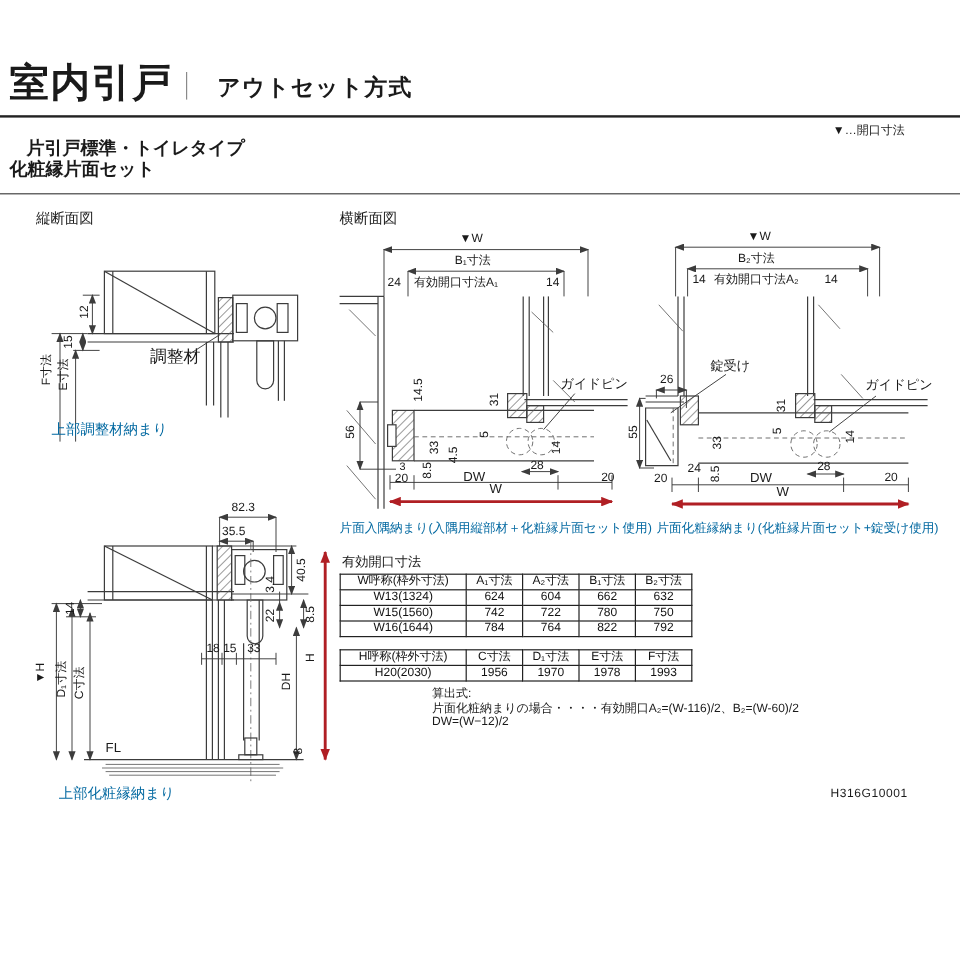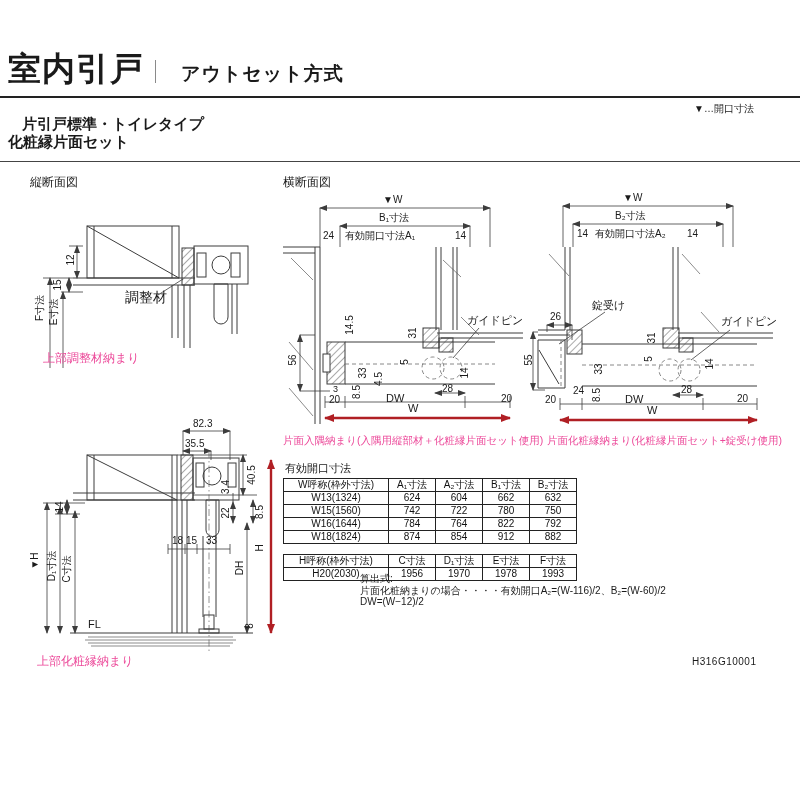--- a/index.html
+++ b/index.html
@@ -1,21 +1,21 @@
 <!DOCTYPE html>
 <html><head>
 <meta charset="utf-8">
 <style>
   html,body{margin:0;padding:0;background:#fff}
   .page{position:relative;width:800px;height:800px;background:#fff;overflow:hidden;
         font-family:"Liberation Sans",sans-serif;color:#1a1a1a}
   .lbl{position:absolute;font-size:10px;line-height:1;white-space:nowrap;color:#1a1a1a}
   .vtext{position:absolute;font-size:10px;line-height:1;white-space:nowrap;color:#1a1a1a;
          transform:translate(-50%,-50%) rotate(-90deg)}
-  .cap{position:absolute;font-size:12px;line-height:1.2;white-space:nowrap;color:#ec4899}
+  .cap{position:absolute;font-size:12px;line-height:1.2;white-space:nowrap;color:#0369a1}
   .diag{position:absolute}
   .diag svg{position:absolute;left:0;top:0;overflow:visible}
   .s{stroke:#3c3c3c;stroke-width:1;fill:none}
   .sthin{stroke:#5a5a5a;stroke-width:0.7;fill:none}
   .sd{stroke:#6a6a6a;stroke-width:0.8;fill:none;stroke-dasharray:4 3}
   .sdd{stroke:#777;stroke-width:0.8;fill:none;stroke-dasharray:7 3 1.5 3}
   .dim{stroke:#3c3c3c;stroke-width:0.8;fill:none}
   .red{stroke:#b01f24;stroke-width:2.4;fill:none}
   .hrule1{position:absolute;left:0;width:800px;height:2px;background:#222}
   .hrule2{position:absolute;left:0;width:800px;height:1px;background:#444}
@@ -395,21 +395,21 @@
     <span class="vtext" style="left:10px;top:158px">▼H</span>
     <span class="vtext" style="left:27px;top:163px">D₁寸法</span>
     <span class="vtext" style="left:42px;top:166px">C寸法</span>
     <span class="vtext" style="left:215px;top:165px">DH</span>
     <span class="vtext" style="left:235px;top:145px">H</span>
     <span class="lbl" style="left:147px;top:133px">18</span>
     <span class="lbl" style="left:161px;top:133px">15</span>
     <span class="lbl" style="left:181px;top:133px">33</span>
     <span class="lbl" style="left:63px;top:216px;font-size:11px">FL</span>
     <span class="vtext" style="left:225px;top:223px">8</span>
-    <span class="cap" style="left:12px;top:251px">上部化粧縁納まり</span>
+    <span class="cap" style="left:24px;top:251px">上部化粧縁納まり</span>
   </div>
 
   <div class="tablewrap">
     <div class="tbltitle">有効開口寸法</div>
     <table>
       <tbody>
           <tr>
         <th class="c0">W呼称(枠外寸法)</th>
         <th class="cn">A₁寸法</th>
         <th class="cn">A₂寸法</th>
@@ -430,27 +430,20 @@
         <td>780</td>
         <td>750</td>
       </tr>
       <tr>
         <td>W16(1644)</td>
         <td>784</td>
         <td>764</td>
         <td>822</td>
         <td>792</td>
       </tr>
-      <tr>
-        <td>W18(1824)</td>
-        <td>874</td>
-        <td>854</td>
-        <td>912</td>
-        <td>882</td>
-      </tr>
     </tbody>
       </table>
     <table class="t2">
       <tbody>
           <tr>
         <th class="c0">H呼称(枠外寸法)</th>
         <th class="cn">C寸法</th>
         <th class="cn">D₁寸法</th>
         <th class="cn">E寸法</th>
         <th class="cn">F寸法</th>

